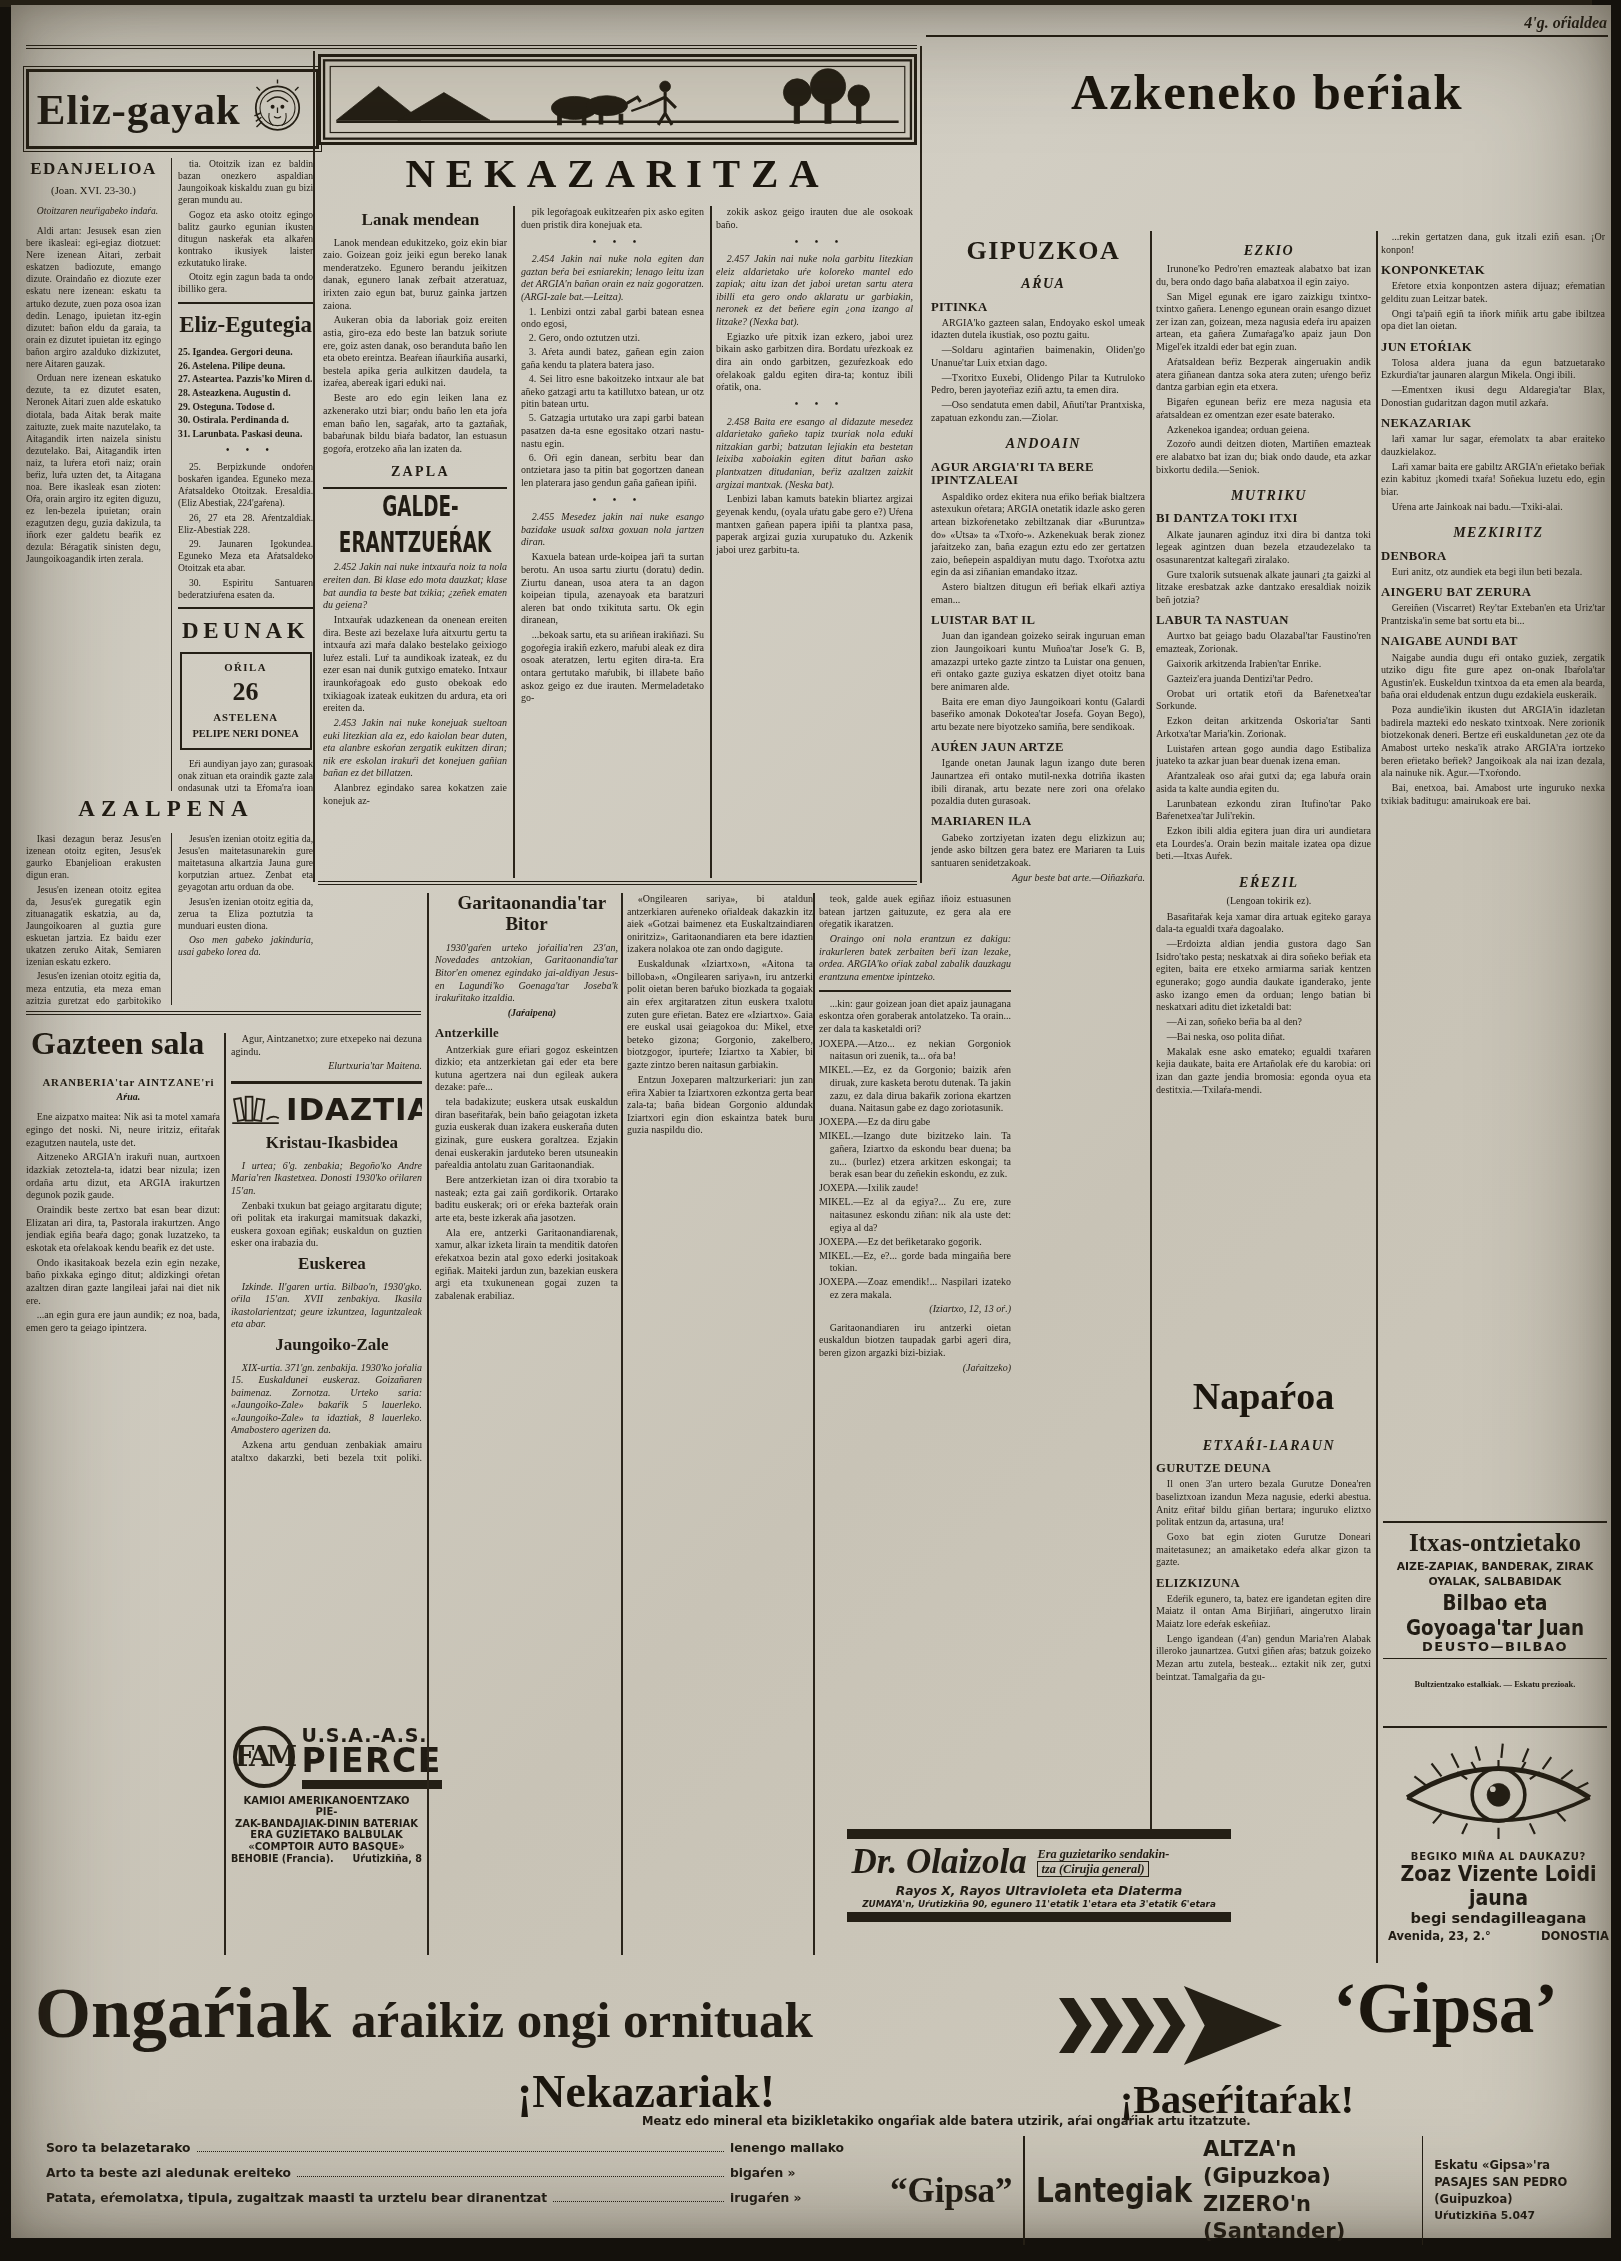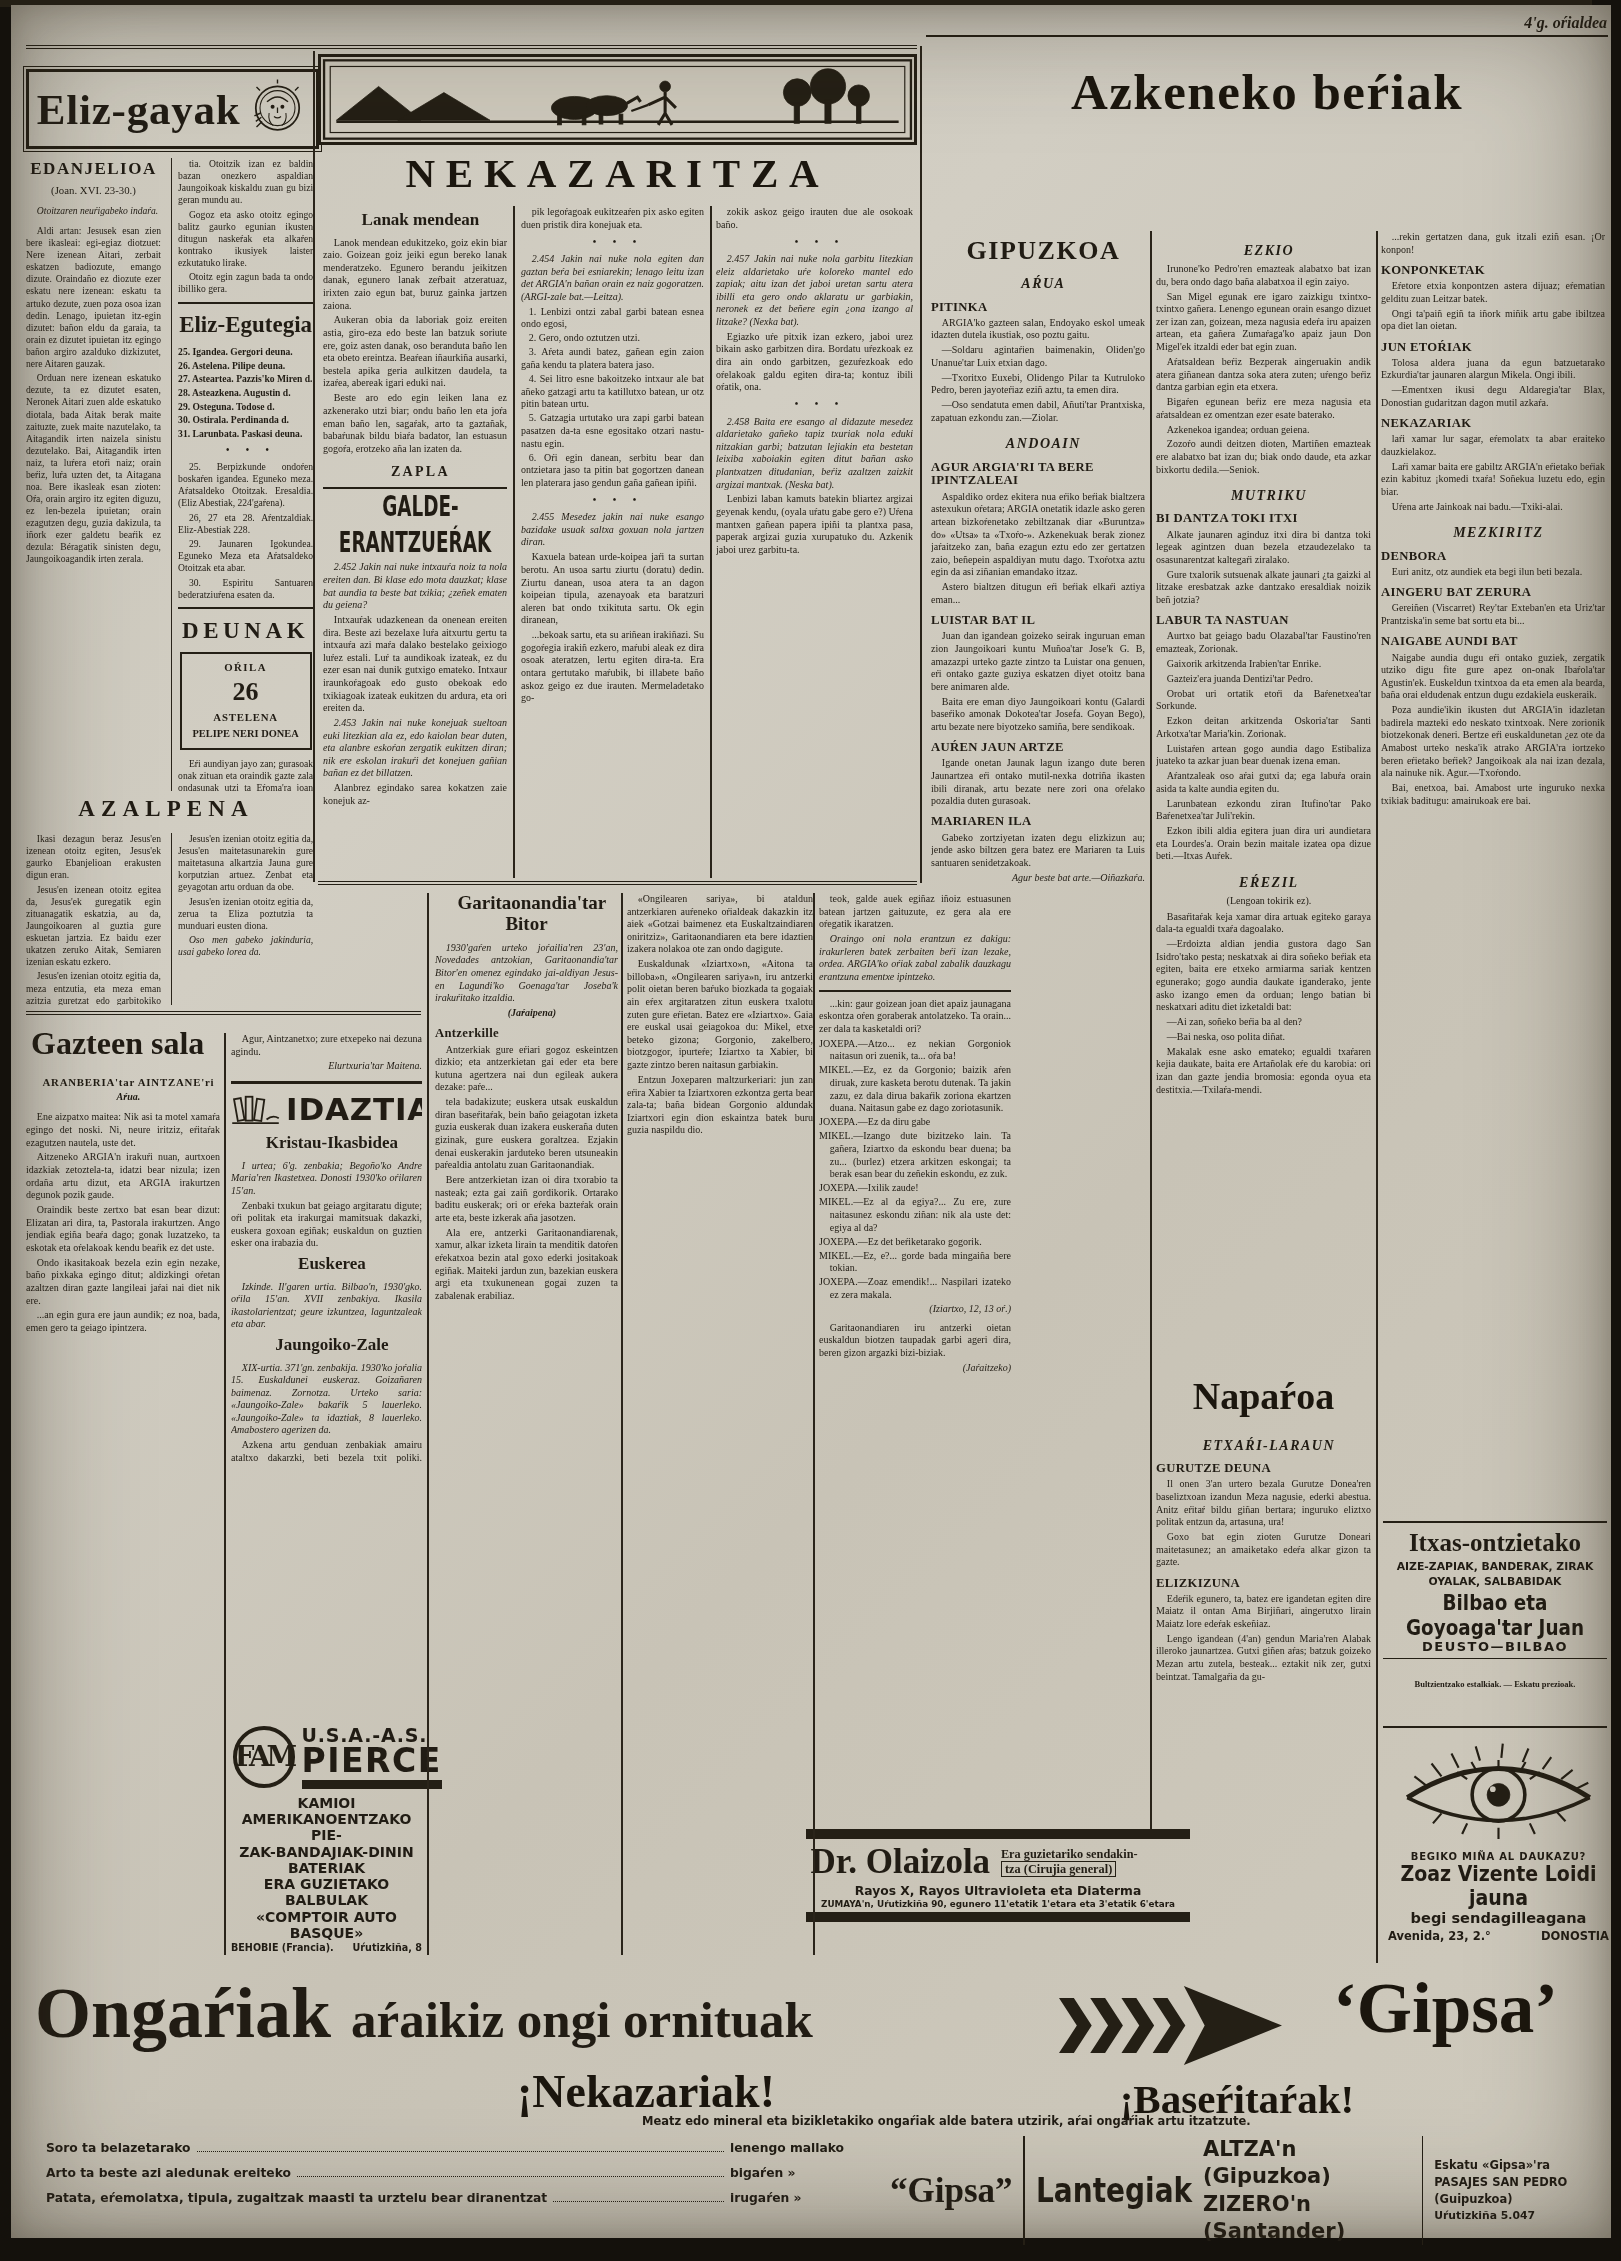--- a/index.html
+++ b/index.html
@@ -64,37 +64,37 @@
   #ad-olareaga .nm{font-family:"DejaVu Sans","Liberation Sans",sans-serif;font-weight:bold;font-size:21px;
     transform:scaleY(1.25);transform-origin:center;margin:7.7px 0 6.1px;}
   #ad-olareaga .kl{font-size:11px;font-weight:bold;margin:3.1px 0;}
   #ad-olareaga .city{font-size:23px;font-weight:bold;letter-spacing:6.1px;margin:6.1px 0 4.6px;font-family:"DejaVu Sans","Liberation Sans",sans-serif;}
   #ad-olareaga .hrs{font-size:10px;font-weight:bold;margin:1.5px 0;}
   #ad-pierce{left:231px;top:1724px;width:191px;height:231px;}
   #ad-pierce .row{display:flex;align-items:flex-start;gap:4.6px;}
   #ad-pierce .usa{font-family:"DejaVu Sans","Liberation Sans",sans-serif;font-weight:bold;font-size:19px;letter-spacing:0.8px;}
   #ad-pierce .pi{font-family:"DejaVu Sans","Liberation Sans",sans-serif;font-weight:900;font-size:33px;letter-spacing:1.5px;line-height:.9;}
   #ad-pierce .bar{height:9.2px;background:#241f15;margin:4.6px 0;}
-  #ad-pierce .sm{font-family:"DejaVu Sans","Liberation Sans",sans-serif;font-weight:bold;font-size:14px;text-align:center;margin:0.8px 0;}
+  #ad-pierce .sm{font-family:"DejaVu Sans","Liberation Sans",sans-serif;font-weight:bold;font-size:10px;text-align:center;margin:0.8px 0;}
   #ad-pierce .sm2{display:flex;justify-content:space-between;font-family:"DejaVu Sans","Liberation Sans",sans-serif;font-weight:bold;font-size:9.6px;}
   #neka-banner{left:318px;top:54px;width:599px;height:91px;border:3.1px solid #241f15;box-sizing:border-box;background:#cdc8bb;}
   #neka-title{left:318px;top:149px;width:599px;text-align:center;font-size:41px;font-weight:900;letter-spacing:10.8px;}
   #neka-c1{left:323px;top:206px;width:184px;height:672px;}
   #neka-c2{left:521px;top:206px;width:183px;height:672px;}
   #neka-c3{left:716px;top:206px;width:197px;height:672px;}
   #azk-title{left:926px;top:63px;width:682px;text-align:center;font-size:51px;font-weight:bold;letter-spacing:1.5px;}
   #azk-c1{left:931px;top:231px;width:214px;height:970px;}
   #azk-c2{left:1156px;top:231px;width:215px;height:1136px;}
   #azk-c3{left:1381px;top:231px;width:224px;height:1283px;}
   #naparoa-title{left:1156px;top:1374px;width:215px;text-align:center;font-size:38px;font-weight:bold;}
   #nap-col{left:1156px;top:1426px;width:215px;height:403px;}
   #g-col1{left:435px;top:893px;width:183px;height:1060px;}
   #g-col2{left:627px;top:893px;width:186px;height:1060px;}
   #g-col3{left:819px;top:893px;width:192px;height:919px;}
-  #ad-olaizola{left:806px;top:1829px;width:384px;height:132px;}
+  #ad-olaizola{left:847px;top:1829px;width:384px;height:132px;font-style:italic;}
   #ad-olaizola .bar{height:10px;background:#241f15;}
   #ad-olaizola .mid{display:flex;align-items:center;gap:10.8px;padding:3.1px 4.6px 0;}
   #ad-olaizola .nm{font-size:35px;font-weight:900;white-space:nowrap;}
   #ad-olaizola .spec{font-size:12.3px;font-weight:bold;line-height:1.15;}
   #ad-olaizola .spec .u{border:1.5px solid #241f15;padding:0 3.1px;display:inline-block;}
   #ad-olaizola .l1{font-size:12.3px;font-weight:bold;text-align:center;margin-top:1.5px;font-family:"DejaVu Sans","Liberation Sans",sans-serif;}
   #ad-olaizola .l2{font-size:8.8px;font-weight:bold;text-align:center;margin:1.5px 0 3.1px;font-family:"DejaVu Sans","Liberation Sans",sans-serif;}
   #ad-itxas{left:1383px;top:1521px;width:224px;height:207px;border-top:2.3px solid #241f15;border-bottom:2.3px solid #241f15;text-align:center;padding-top:4.6px;box-sizing:border-box;}
   #ad-itxas .t{font-size:25px;font-weight:bold;margin:1.5px 0 3.1px;}
   #ad-itxas .l{font-family:"DejaVu Sans","Liberation Sans",sans-serif;font-size:10.8px;font-weight:bold;margin:1.5px 0;}

